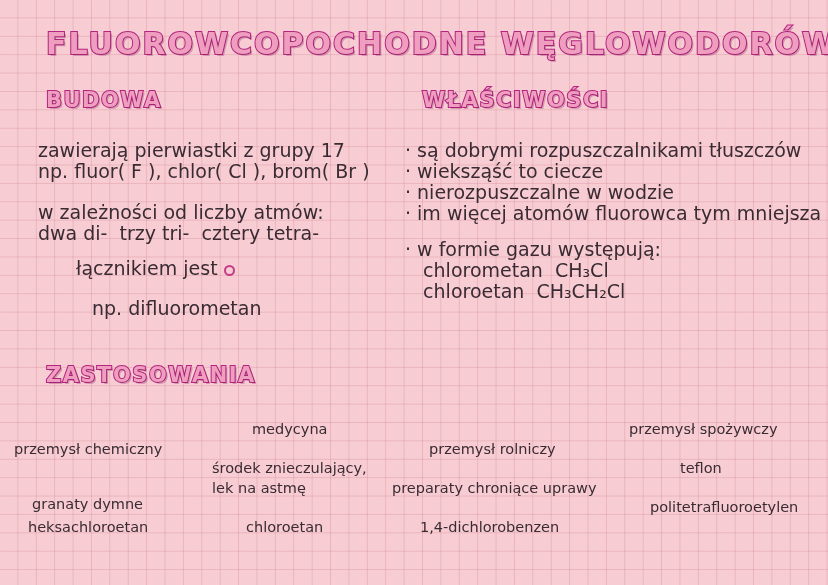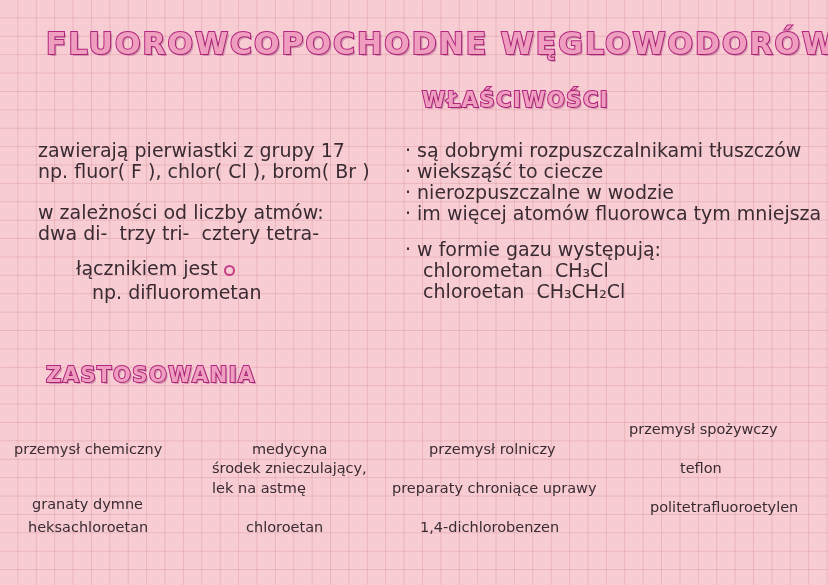--- a/index.html
+++ b/index.html
@@ -62,21 +62,21 @@
     color: #3a2b33;
     font-size: 19px;
     line-height: 21px;
     white-space: pre;
   }
   .blk-left { left: 38px; }
   .blk-right { left: 405px; }
   #b1 { top: 140px; }
   #b2 { top: 202px; }
   #b3 { top: 258px; margin-left: 38px; }
-  #b4 { left: 92px; top: 282px; }
+  #b4 { left: 92px; top: 298px; }
   #w1 { top: 140px; }
   #w2 { top: 239px; }
   .ring {
     display: inline-block;
     width: 11px;
     height: 11px;
     border: 2.5px solid #c43b86;
     border-radius: 50%;
     vertical-align: -1px;
     box-sizing: border-box;
@@ -89,40 +89,41 @@
     white-space: pre;
   }
 </style>
 </head>
 <body>
 
 <div id="page">
 
   <div class="hdr" id="title">FLUOROWCOPOCHODNE WĘGLOWODORÓW</div>
 
+  <div class="hdr" id="h-budowa">BUDOWA</div>
   <div class="hdr" id="h-wlasciwosci">WŁAŚCIWOŚCI</div>
   <div class="hdr" id="h-zastosowania">ZASTOSOWANIA</div>
 
   <div class="txt blk-left" id="b1">zawierają pierwiastki z grupy 17
 np. fluor( F ), chlor( Cl ), brom( Br )</div>
   <div class="txt blk-left" id="b2">w zależności od liczby atmów:
 dwa di-  trzy tri-  cztery tetra-</div>
   <div class="txt blk-left" id="b3"><span>łącznikiem jest</span> <span class="ring"></span></div>
   <div class="txt" id="b4">np. difluorometan</div>
 
   <div class="txt blk-right" id="w1">· są dobrymi rozpuszczalnikami tłuszczów
 · wieksząść to ciecze
 · nierozpuszczalne w wodzie
 · im więcej atomów fluorowca tym mniejsza palność</div>
   <div class="txt blk-right" id="w2">· w formie gazu występują:
    chlorometan  CH₃Cl
    chloroetan  CH₃CH₂Cl</div>
 
   <div id="zastosowania-items">
-      <div class="zitem" style="left: 252px; top: 419px; margin-top: 20px;">medycyna</div>
+      <div class="zitem" style="left: 252px; top: 419px;">medycyna</div>
       <div class="zitem" style="left: 629px; top: 419px;">przemysł spożywczy</div>
       <div class="zitem" style="left: 14px; top: 439px;">przemysł chemiczny</div>
       <div class="zitem" style="left: 429px; top: 439px;">przemysł rolniczy</div>
       <div class="zitem" style="left: 212px; top: 458px;">środek znieczulający,
 lek na astmę</div>
       <div class="zitem" style="left: 680px; top: 458px;">teflon</div>
       <div class="zitem" style="left: 32px; top: 494px;">granaty dymne</div>
       <div class="zitem" style="left: 392px; top: 478px;">preparaty chroniące uprawy</div>
       <div class="zitem" style="left: 626px; top: 497px; padding-left: 24px;">politetrafluoroetylen</div>
       <div class="zitem" style="left: 28px; top: 517px;">heksachloroetan</div>

